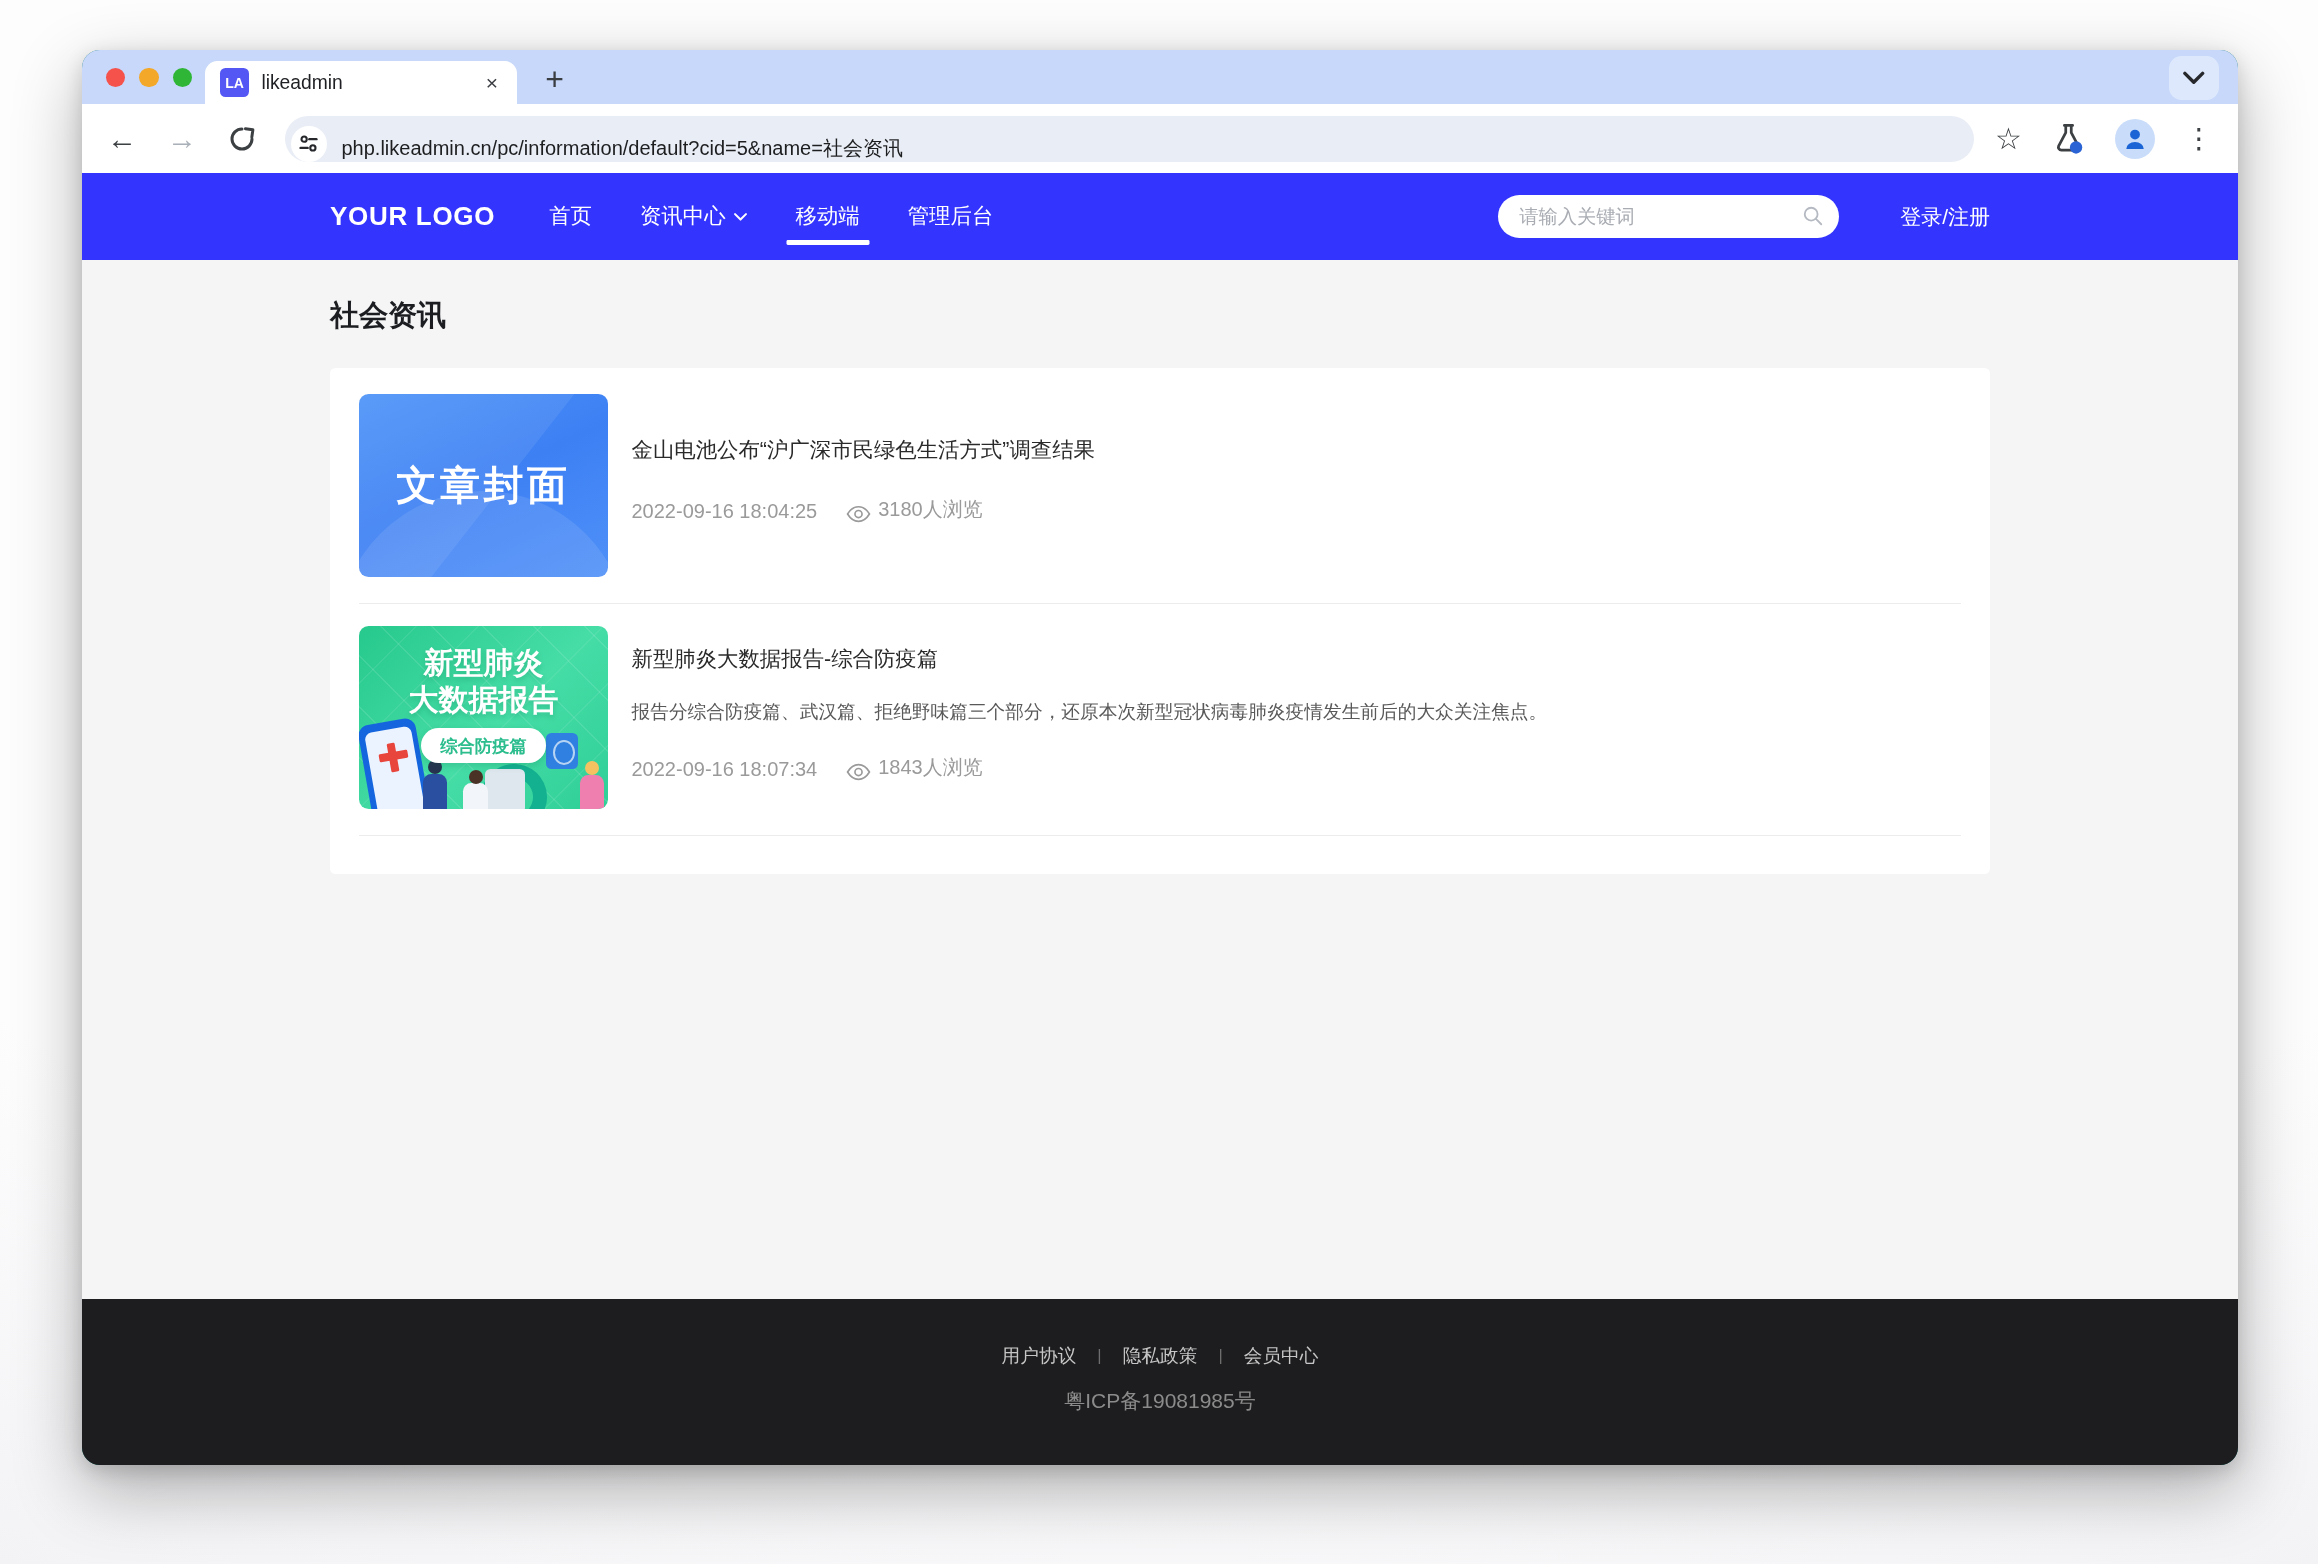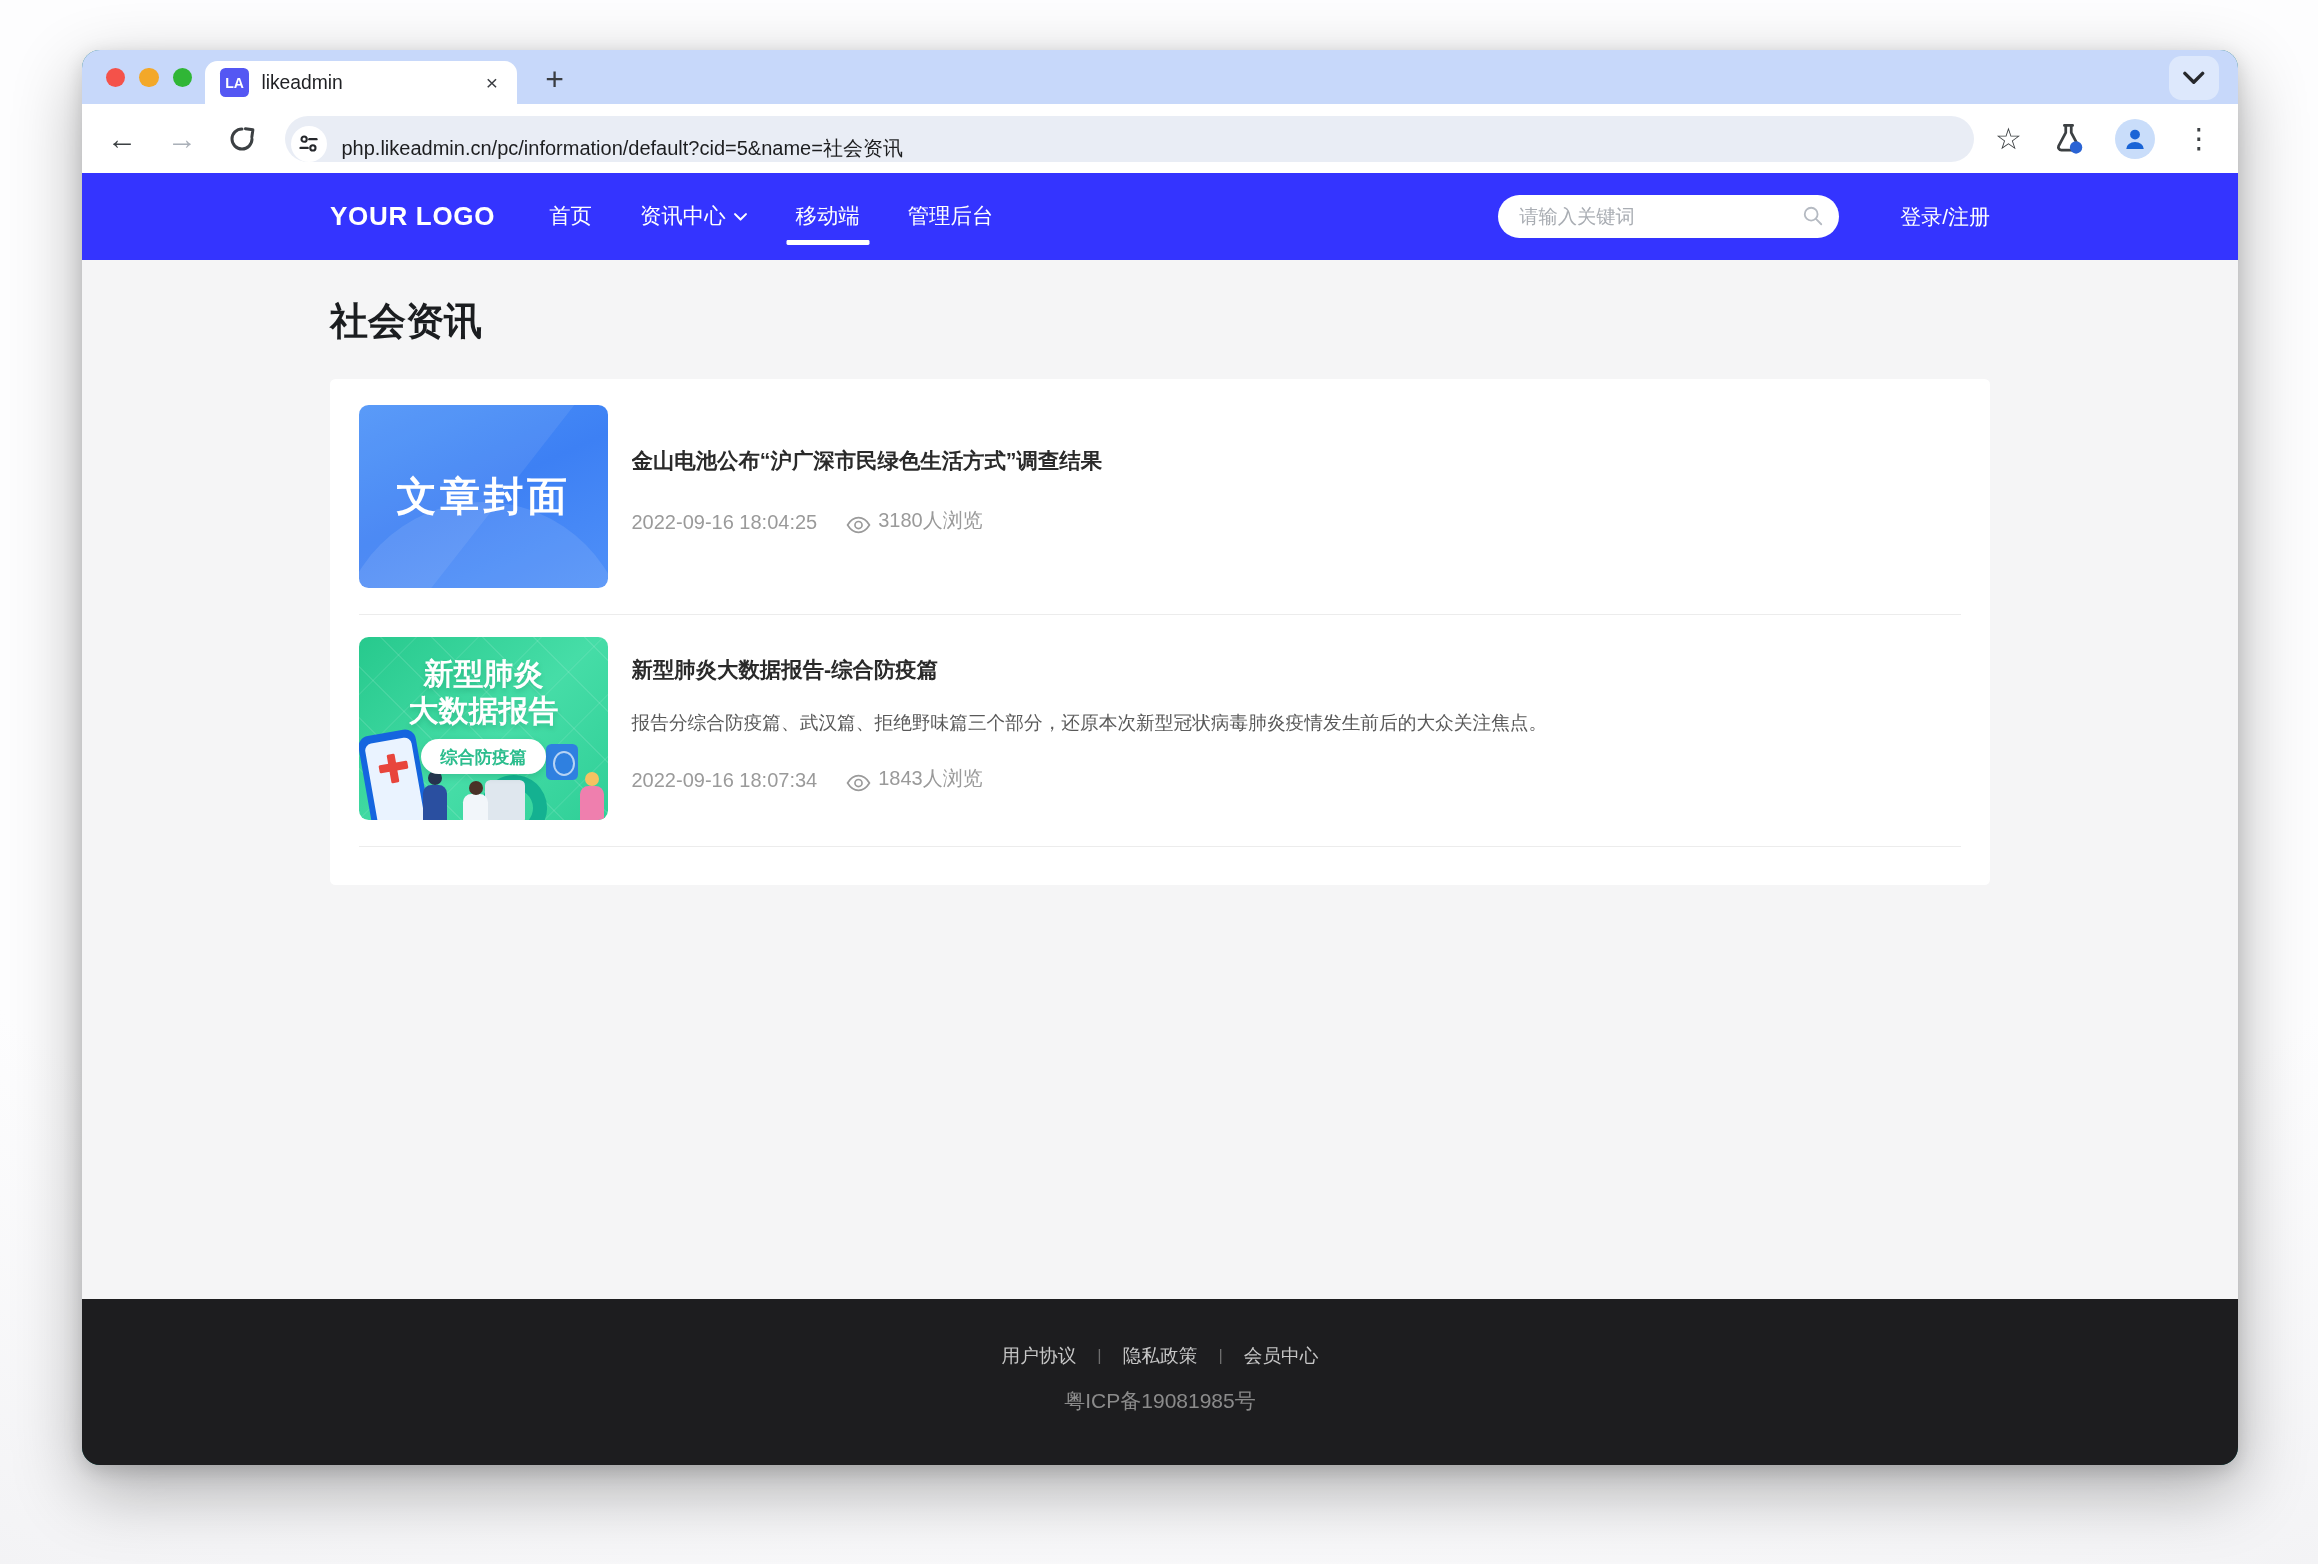--- a/index.html
+++ b/index.html
@@ -86,21 +86,21 @@
     width:100%; height:100%; border:none; outline:none; border-radius:21.4px;
     padding:0 48px 0 21px; font-size:19.3px; color:#333; background:#fff;
     font-family:inherit;
   }
   .nav-search input::placeholder { color:#a9adb3; }
   .nav-search .mag { position:absolute; right:15px; top:10.4px; }
   .auth-link { color:#fff; font-size:21px; white-space:nowrap; }
 
   
   .main { flex:1; background:#f5f5f6; overflow:hidden; }
-  .page-title { font-size:38px; font-weight:600; color:#1b1d20; padding-top:36px; }
+  .page-title { font-size:29px; font-weight:600; color:#1b1d20; padding-top:36px; }
   .card { margin-top:32px; background:#fff; border-radius:5.5px; padding:25.6px 29px 38px; }
   .article { display:flex; gap:23.5px; border-bottom:0.7px solid #ececec; padding-bottom:26px; }
   .article + .article { padding-top:22px; }
   .thumb { width:249px; height:183px; border-radius:9.7px; flex-shrink:0; position:relative; overflow:hidden; }
 
   .thumb-blue { background:linear-gradient(155deg,#4c93f8 0%,#3d80f4 48%,#4f90f8 100%); display:flex; align-items:center; justify-content:center; }
   .thumb-blue::before {
     content:""; position:absolute; width:290px; height:290px; border-radius:50%;
     background:rgba(255,255,255,.10); left:-21px; top:97px;
   }
@@ -136,21 +136,21 @@
   .p1::after { content:""; position:absolute; left:4.8px; top:-14px; width:14px; height:14px; border-radius:50%; background:#27334f; }
   .p2 { position:absolute; left:104px; bottom:-7px; width:25px; height:33px; background:#f2f6fa; border-radius:8.3px 8.3px 0 0; }
   .p2::after { content:""; position:absolute; left:5.5px; top:-12.4px; width:14px; height:14px; border-radius:50%; background:#4a3227; }
   .p3 { position:absolute; right:4.1px; bottom:-5.5px; width:23.5px; height:39px; background:#ef7fae; border-radius:8.3px 8.3px 0 0; }
   .p3::after { content:""; position:absolute; left:4.8px; top:-14px; width:14px; height:14px; border-radius:50%; background:#f5c262; }
   .box { position:absolute; right:83px; bottom:-4.1px; width:40px; height:44px; background:#dfe7ee; border-radius:5.5px; }
 
   .art-body { flex:1; min-width:0; display:flex; flex-direction:column; }
   .art-body.first { padding-top:41px; }
   .art-body.second { padding-top:18px; }
-  .art-title { font-size:21.4px; font-weight:700; color:#2a2a2a; white-space:nowrap; overflow:hidden; text-overflow:ellipsis; }
+  .art-title { font-size:21.4px; font-weight:400; color:#2a2a2a; white-space:nowrap; overflow:hidden; text-overflow:ellipsis; }
   .art-desc { margin-top:26px; font-size:18.7px; color:#595959; line-height:1.4; }
   .meta { display:flex; align-items:flex-end; }
   .art-body.first .meta { margin-top:32px; }
   .art-body.second .meta { margin-top:29px; }
   .meta .date { font-size:20px; color:#9a9a9a; }
   .meta .eye { margin-left:29px; display:flex; }
   .meta .views { margin-left:7px; font-size:20px; color:#9a9a9a; }
 
   
   .footer { height:166px; background:#1d1d1f; flex-shrink:0; text-align:center; }

